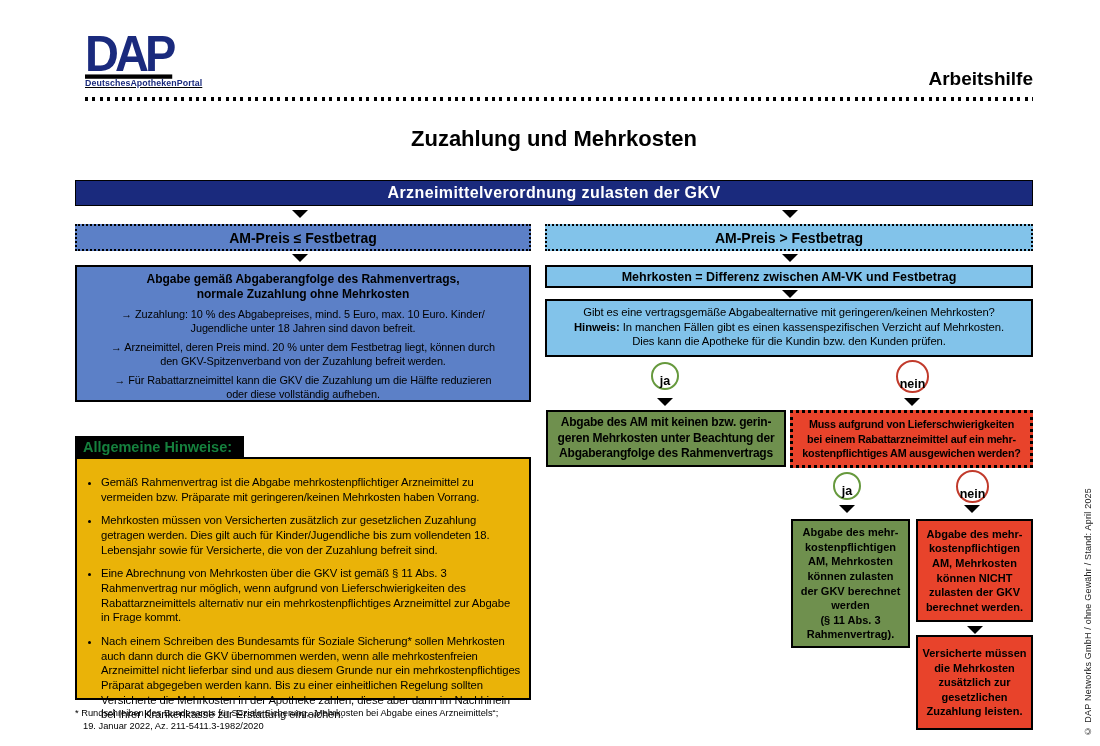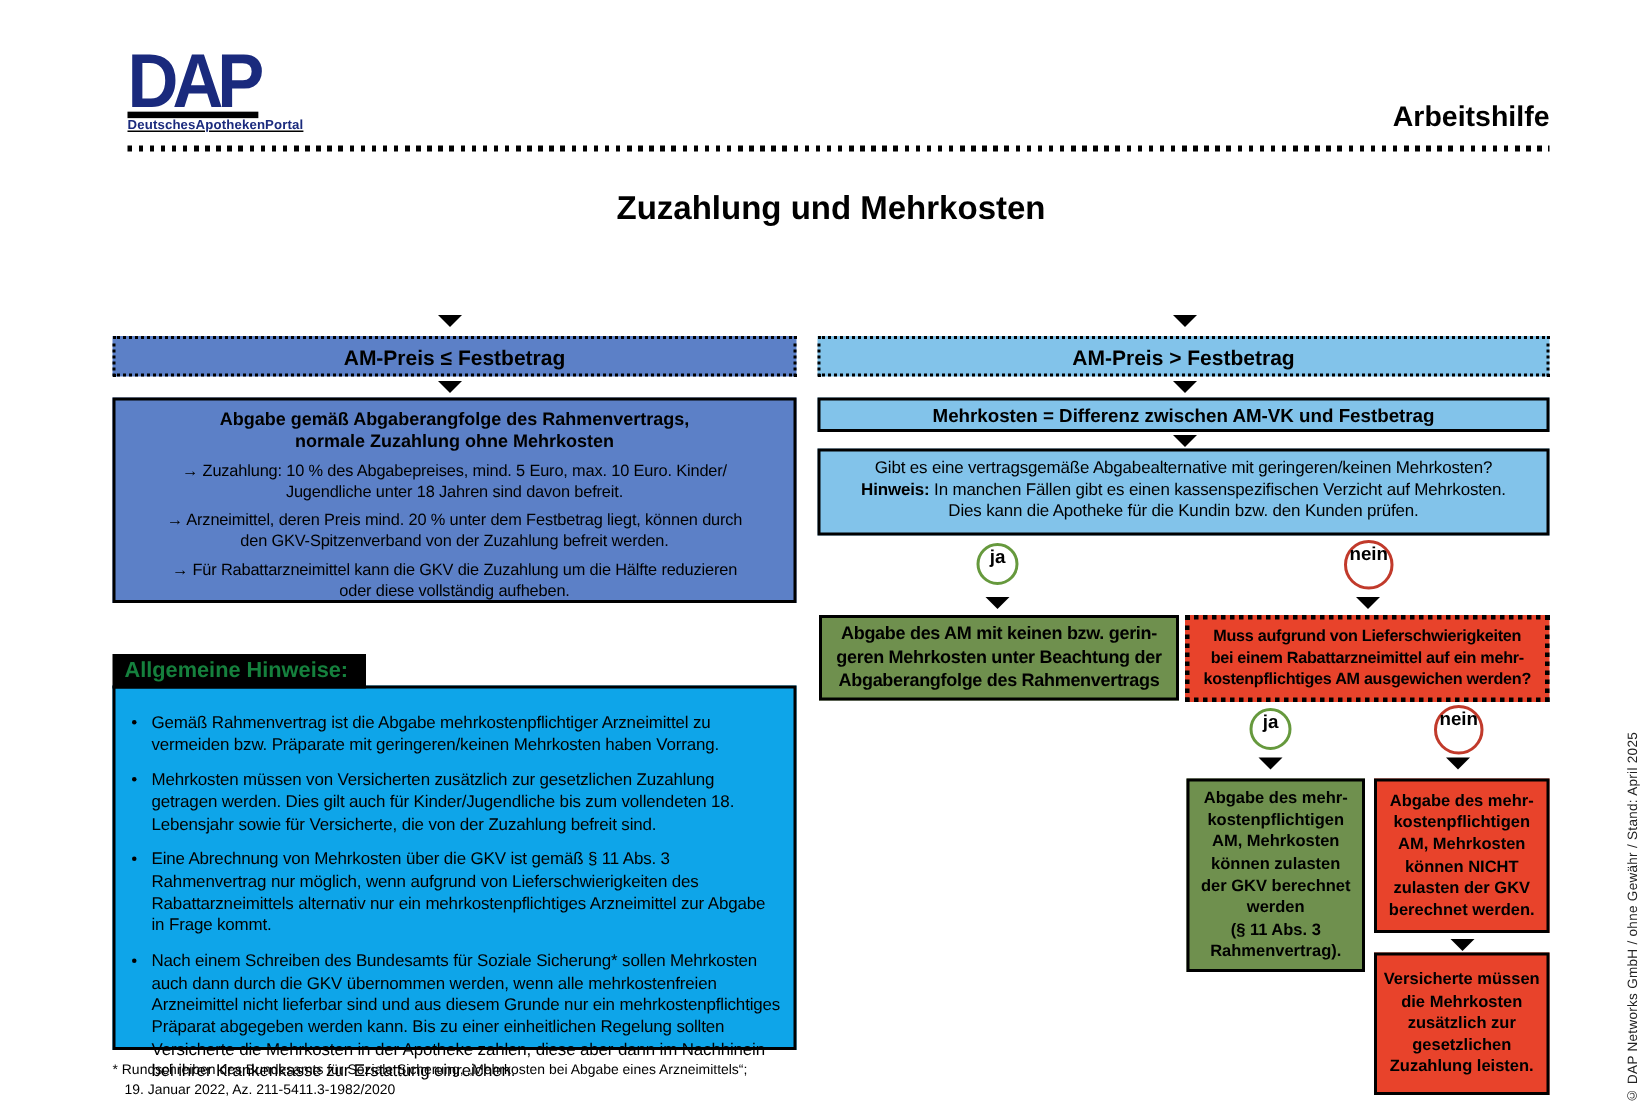--- a/index.html
+++ b/index.html
@@ -33,38 +33,38 @@
   
   .main-blue-box { position:absolute; left:75px; top:265px; width:456px; height:137px; box-sizing:border-box;
     background:var(--medium_blue,#5c80c7); border:2px solid #000; text-align:center; padding:5px 8px; }
   .box-title { font-weight:bold; font-size:12px; white-space:pre-line; line-height:1.25; margin-bottom:3px;text-align:center; }
   .point { font-size:10.9px; white-space:pre-line; line-height:1.24; margin-top:6px; letter-spacing:-0.1px; }
 
   
   .hints-label { position:absolute; left:75px; top:436px; background:#000; color:#15803d; font-weight:bold;
     font-size:14.5px; padding:3px 12px 4px 8px; z-index:2; }
   .hints-box { position:absolute; left:75px; top:457px; width:456px; height:243px; box-sizing:border-box;
-    border:2px solid #000; background:#0ea5e9; padding:16px 8px 6px 8px; }
+    border:2px solid #000; background:#eab308; padding:16px 8px 6px 8px; }
   .hints-box ul { margin:0; padding-left:16px; }
   .hints-box li { font-size:11.3px; line-height:1.3; margin-bottom:9px; letter-spacing:-0.1px; }
 
   .footnote { position:absolute; left:75px; top:707px; font-size:9.3px; line-height:1.45; }
   .fn2 { padding-left:8px; }
 
   
   .def-box { position:absolute; left:545px; top:265px; width:488px; height:23px; box-sizing:border-box;
     background:var(--light_blue,#82c3ea); border:2px solid #000; display:flex; align-items:center; justify-content:center;
     font-weight:bold; font-size:12.5px; }
   .question-box { position:absolute; left:545px; top:299px; width:488px; height:58px; box-sizing:border-box;
     background:var(--light_blue,#82c3ea); border:2px solid #000; text-align:center; font-size:11.3px; line-height:1.3;
     padding:4px 4px; letter-spacing:-0.1px; }
   .hint-text { white-space:pre-line; }
 
   .circle { position:absolute; background:#fff; border-radius:50%; box-sizing:border-box;
-    display:flex; align-items:flex-start; justify-content:center; font-weight:bold; font-size:12.5px; z-index:2; }
+    display:flex; align-items:flex-end; justify-content:center; font-weight:bold; font-size:12.5px; z-index:2; }
   .yes-c { border:2px solid var(--yes_circle,#66993d); }
   .no-c  { border:2px solid var(--no_circle,#c13a2b); }
   .c-ja1   { left:651px; top:362px; width:28px; height:28px; }
   .c-nein1 { left:896px; top:360px; width:33px; height:33px; }
   .c-ja2   { left:833px; top:472px; width:28px; height:28px; }
   .c-nein2 { left:956px; top:470px; width:33px; height:33px; }
 
   .result-box { position:absolute; box-sizing:border-box; border:2px solid #000; font-weight:bold; text-align:center;
     display:flex; align-items:center; justify-content:center; white-space:pre-line; }
   .green1 { left:546px; top:410px; width:240px; height:57px; background:var(--green,#6f904e); font-size:12px; line-height:1.3; letter-spacing:-0.2px; }
@@ -83,20 +83,23 @@
 
   <div class="logo">
     <div class="logo-word">DAP</div>
     <div class="logo-sub">DeutschesApothekenPortal</div>
   </div>
   <div class="doc-label">Arbeitshilfe</div>
   <div class="dotted-rule"></div>
 
   <h1 class="title">Zuzahlung und Mehrkosten</h1>
 
+  <div class="banner">
+    <span>Arzneimittelverordnung zulasten der GKV</span>
+  </div>
 
   <div class="tri" style="left:292px; top:210px;"></div>
   <div class="tri" style="left:782px; top:210px;"></div>
   <div class="tri" style="left:292px; top:254px;"></div>
   <div class="tri" style="left:782px; top:254px;"></div>
 
   <div class="branch-header branch-right">
     <span>AM-Preis &gt; Festbetrag</span>
   </div>
   <div class="branch-header branch-left">

